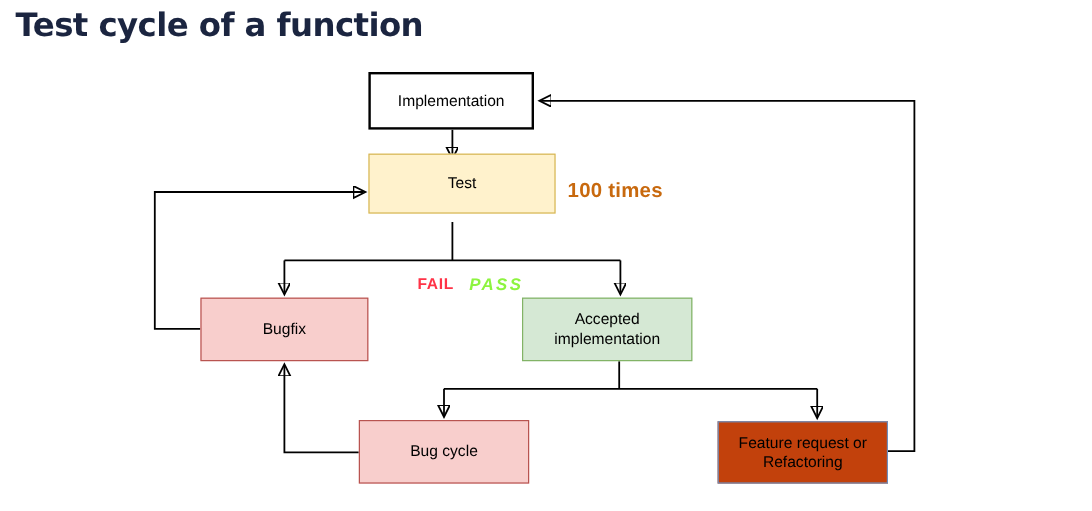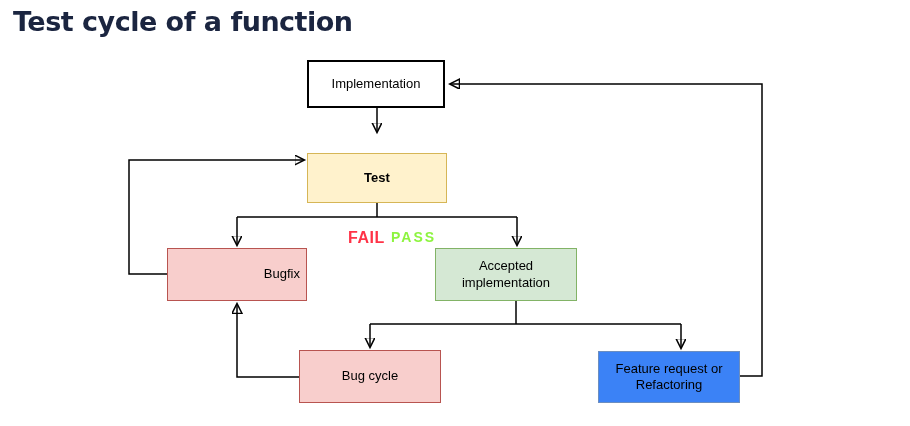--- a/index.html
+++ b/index.html
@@ -30,30 +30,30 @@
     display: flex;
     align-items: center;
     justify-content: center;
     text-align: center;
     font-size: 13px;
     color: #000000;
     line-height: 1.25;
     padding: 2px 6px;
   }
   .node-implementation { left: 307px; top: 60px;  width: 138px; height: 48px; border-width: 2px; }
-  .node-test           { left: 307px; top: 153px; width: 140px; height: 50px; border-width: 1.5px; font-weight: bold; }
-  .node-bugfix         { left: 167px; top: 248px; width: 140px; height: 53px; border-width: 1.5px; justify-content: flex-end; }
+  .node-test           { left: 307px; top: 128px; width: 156px; height: 50px; border-width: 1.5px; }
+  .node-bugfix         { left: 167px; top: 248px; width: 140px; height: 53px; border-width: 1.5px; }
   .node-accepted       { left: 435px; top: 248px; width: 142px; height: 53px; border-width: 1.5px; }
   .node-bug-found      { left: 299px; top: 350px; width: 142px; height: 53px; border-width: 1.5px; }
   .node-feature        { left: 598px; top: 351px; width: 142px; height: 52px; border-width: 1.5px; }
   .node { border-style: solid; }
   .annotation { position: absolute; font-weight: bold; }
   .annotation-times { left: 473px; top: 149px; font-size: 17px; letter-spacing: 0.2px; }
-  .annotation-fail  { left: 328px; top: 229px; font-size: 16px; letter-spacing: 0.5px; padding-left: 20px; }
-  .annotation-pass  { left: 391px; top: 229px; font-size: 14px; letter-spacing: 2px; }
+  .annotation-fail  { left: 328px; top: 229px; font-size: 13px; letter-spacing: 0.5px; padding-left: 20px; }
+  .annotation-pass  { left: 391px; top: 229px; font-size: 14px; letter-spacing: 2px; font-style: italic; }
 </style>
 </head>
 <body>
 
 <div class="canvas">
 
   <h1 class="page-title" style="color: rgb(27, 37, 64);">Test cycle of a function</h1>
 
   <svg class="edges" width="910" height="426" aria-hidden="true">
     <defs>
@@ -94,22 +94,23 @@
   </div>
 
   <div class="node node-accepted" style="background-color: rgb(213, 232, 212); border-color: rgb(130, 179, 102);">
     <span>Accepted implementation</span>
   </div>
 
   <div class="node node-bug-found" style="background-color: rgb(248, 206, 204); border-color: rgb(184, 84, 80);">
     <span>Bug cycle</span>
   </div>
 
-  <div class="node node-feature" style="background-color: #3b82f6; border-color: rgb(108, 142, 191);">
+  <div class="node node-feature" style="background-color: #c2410c; border-color: rgb(108, 142, 191);">
     <span>Feature request or Refactoring</span>
   </div>
 
+  <div class="annotation annotation-times" style="color: rgb(200, 105, 14);">100 times</div>
 
   <div class="annotation annotation-fail" style="color: rgb(255, 51, 71);">FAIL</div>
 
   <div class="annotation annotation-pass" style="color: rgb(141, 244, 63);">PASS</div>
 
 </div>
 
 </body></html>

